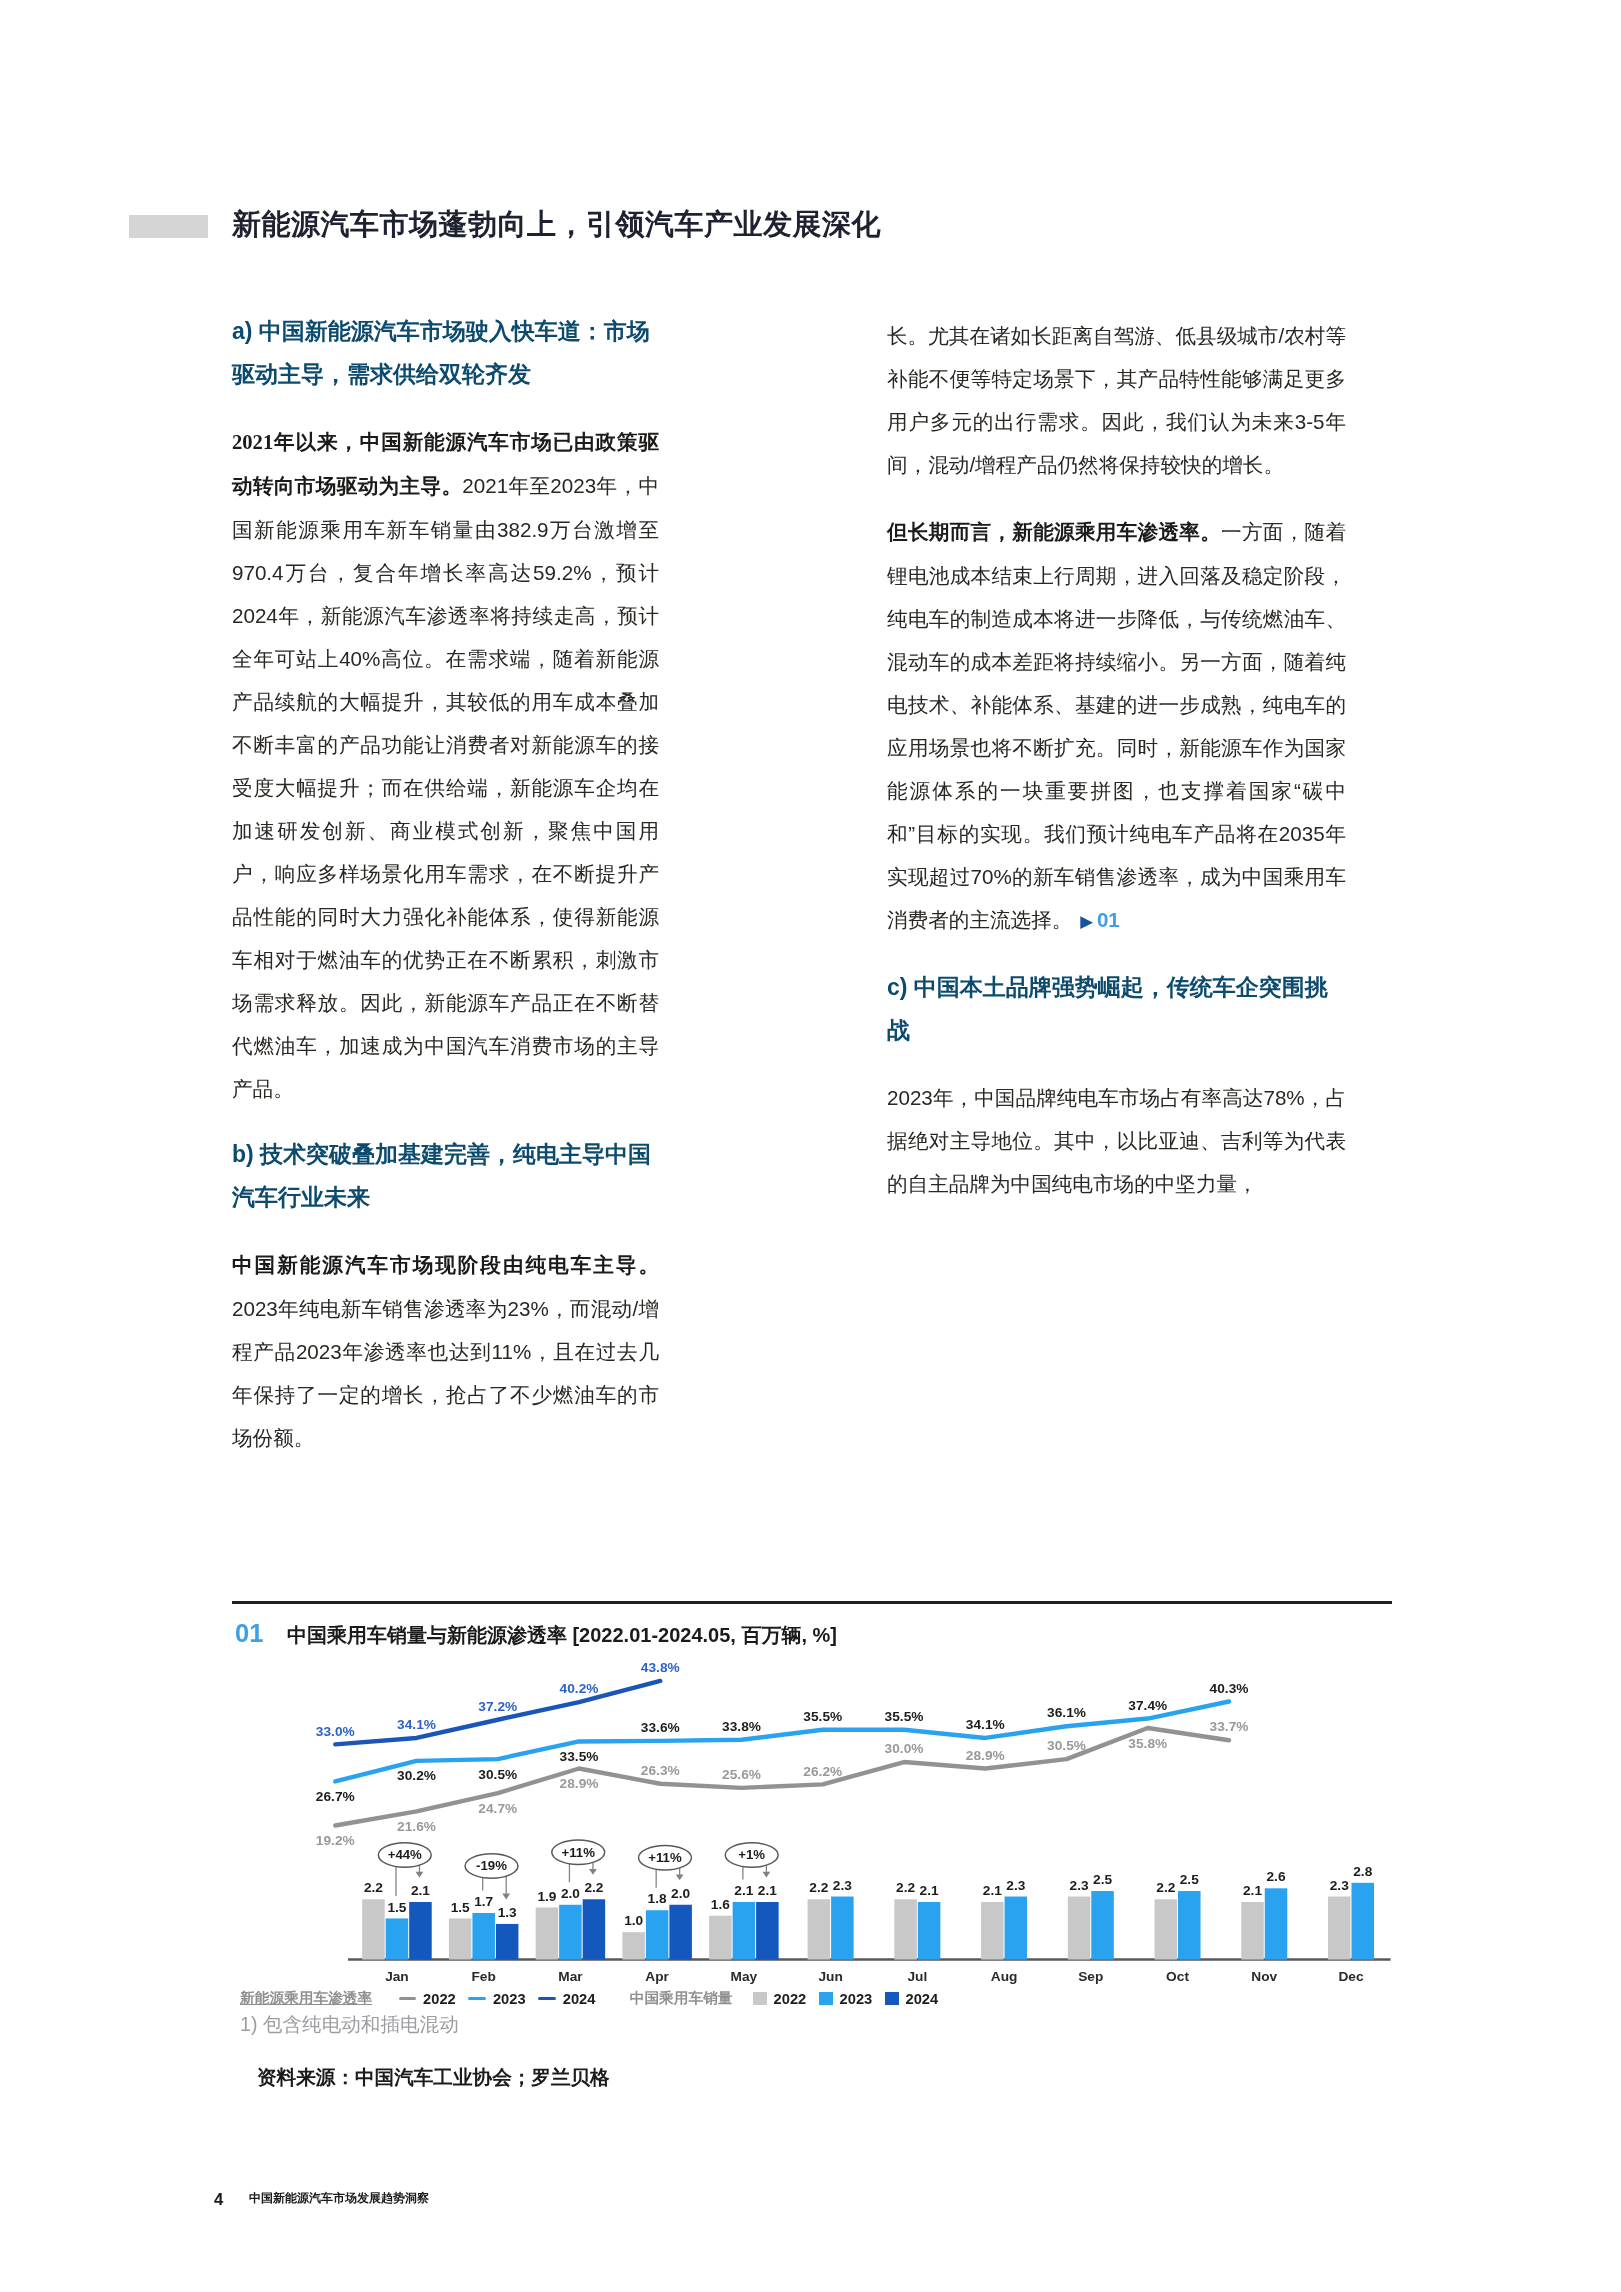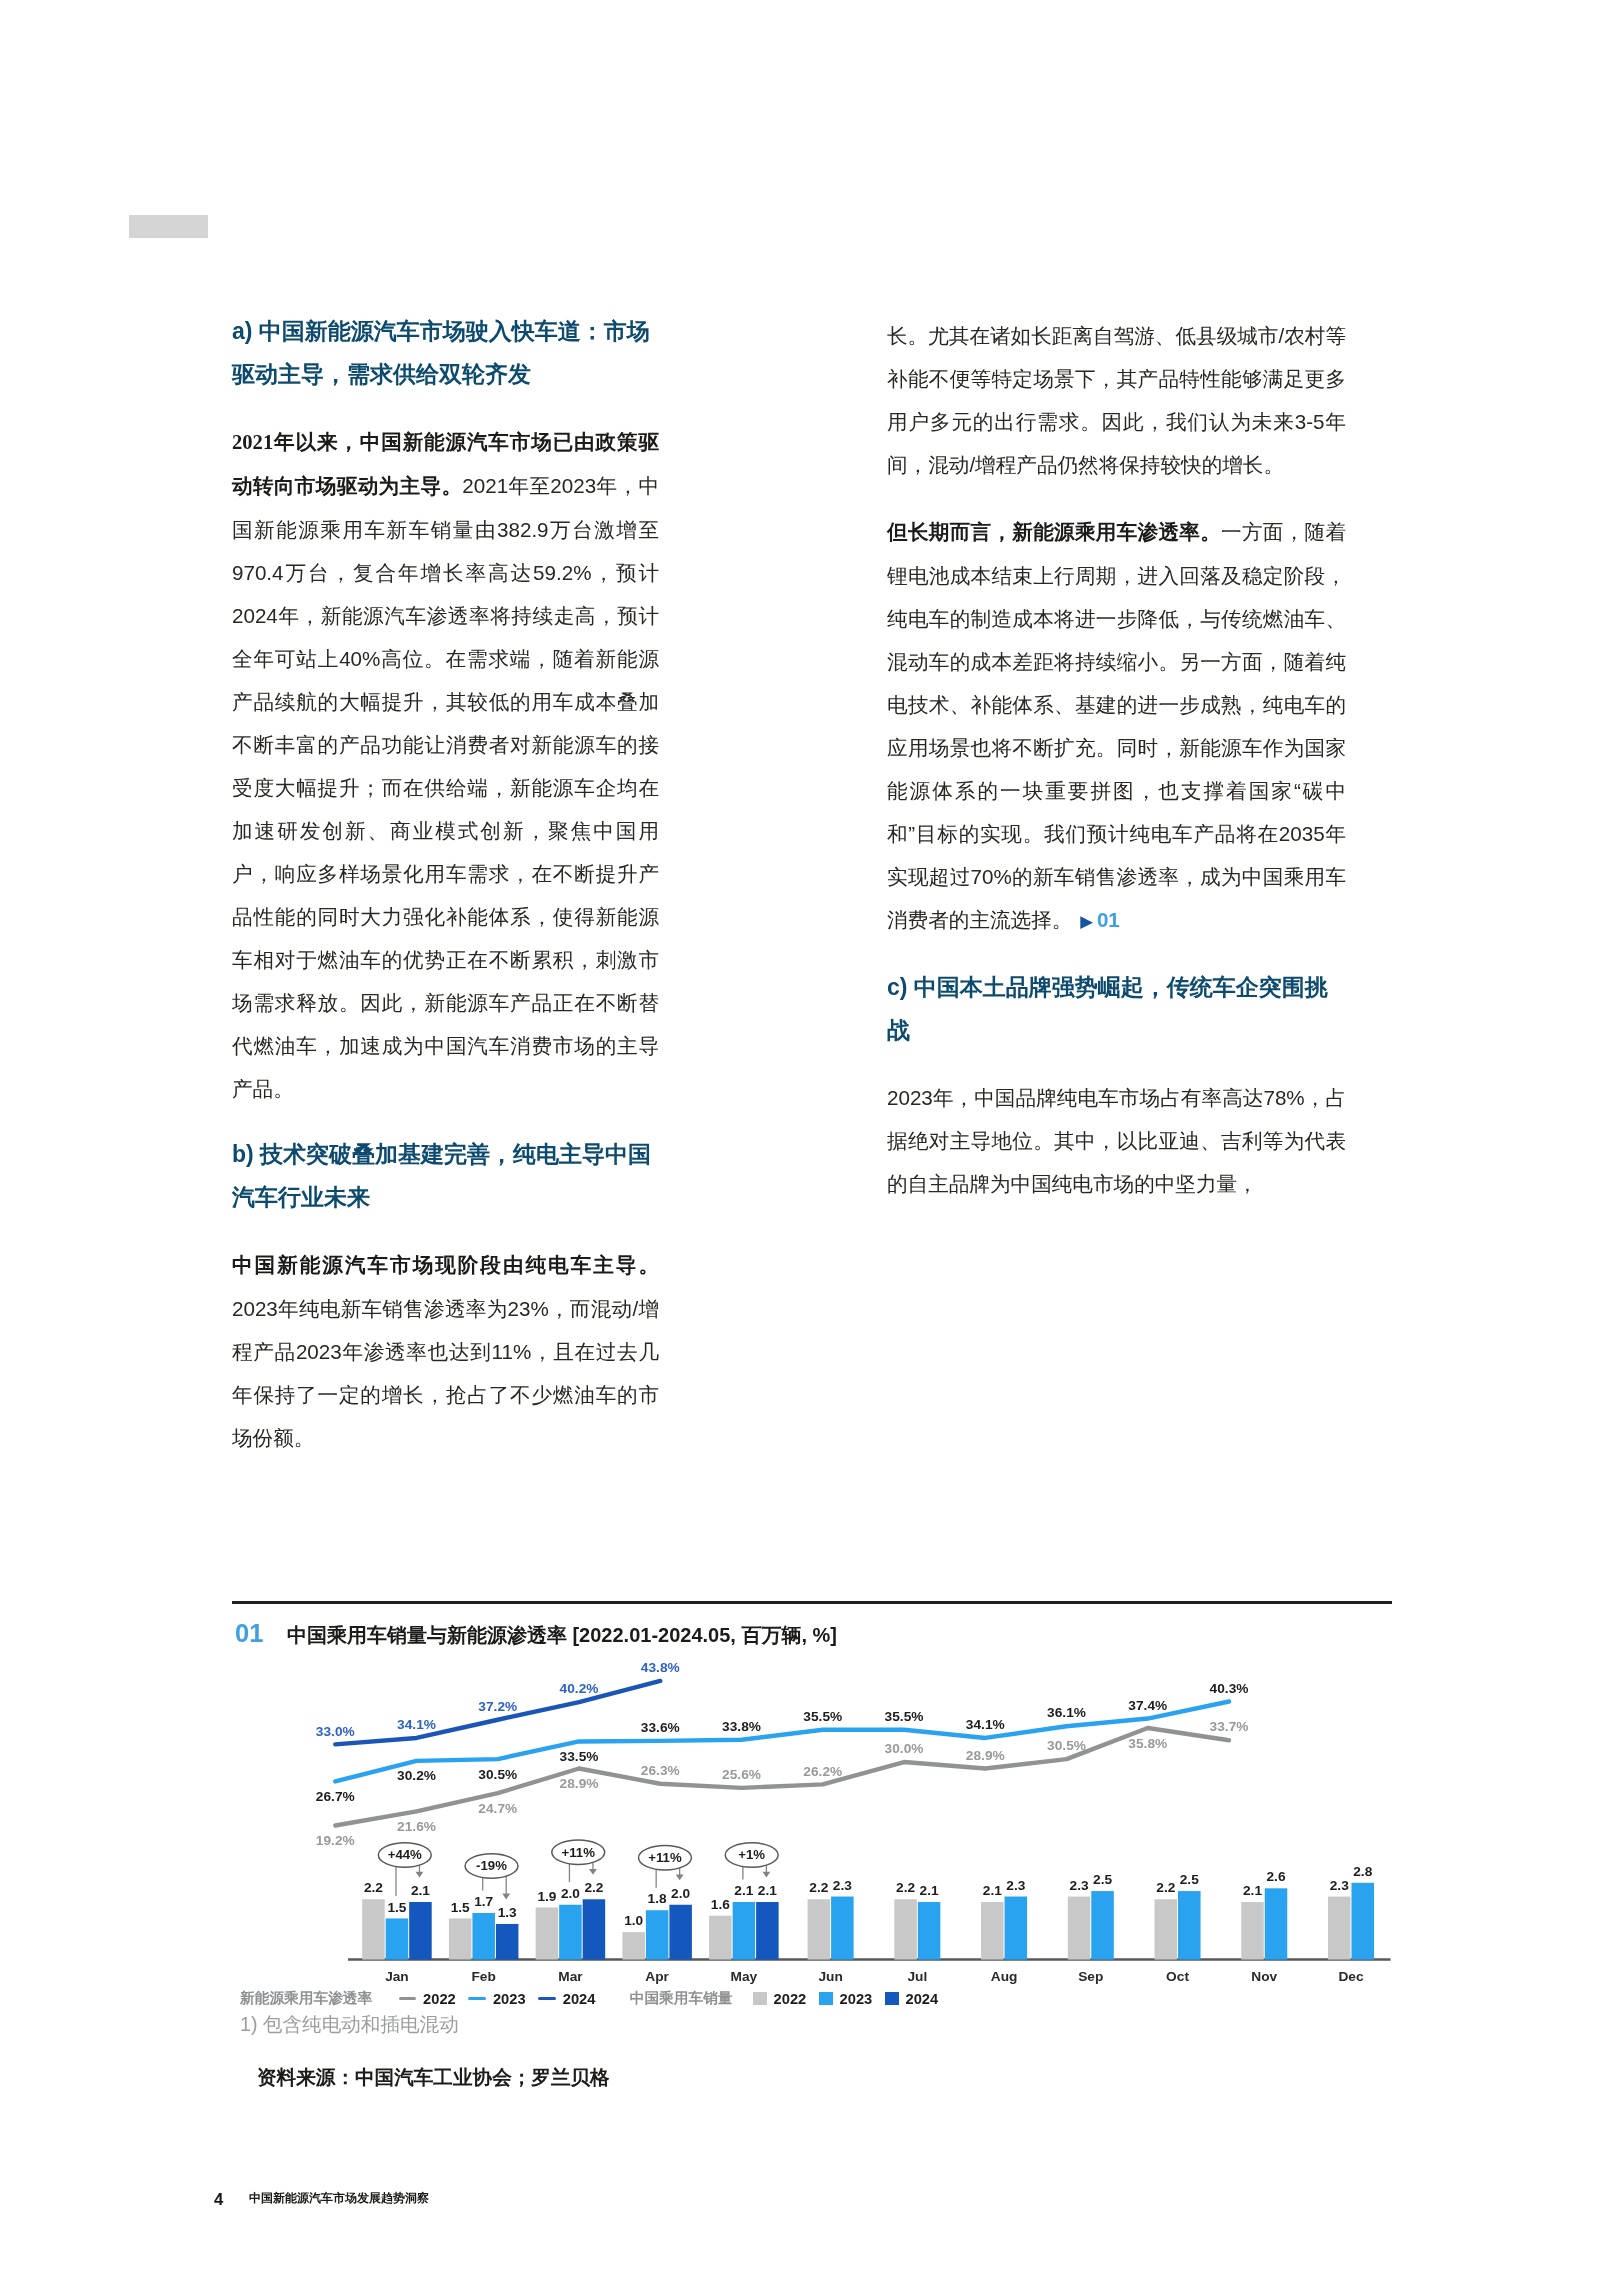--- a/index.html
+++ b/index.html
@@ -26,37 +26,38 @@
   .fig-num{color:#3ea0e2;font-size:25.5px;font-weight:700;}
   .fig-title{margin:0;font-size:20px;font-weight:700;color:#1d1b19;white-space:nowrap;}
   #chart-svg{position:absolute;left:232px;top:1661px;width:1161px;height:325px;overflow:visible;}
   .bar-label{font-family:"Liberation Sans","DejaVu Sans",sans-serif;font-size:14px;font-weight:700;fill:#1d1d1b;}
   .month-label{font-family:"Liberation Sans","DejaVu Sans",sans-serif;font-size:14px;font-weight:600;fill:#2a2a2a;}
   .line-label{font-family:"Liberation Sans","DejaVu Sans",sans-serif;font-size:14px;font-weight:700;}
   .badge-label{font-family:"Liberation Sans","DejaVu Sans",sans-serif;font-size:13.5px;font-weight:700;fill:#1d1d1b;}
   .legend{position:absolute;left:240px;top:1989px;display:flex;align-items:center;gap:12.7px;
           font-size:14.7px;font-weight:600;color:#1d1d1b;white-space:nowrap;}
   .lg-label{color:#8e9093;}
-  .lg-label.first{margin-right:13.7px;}
+  .lg-label.first{margin-right:13.7px;text-decoration:underline;}
   .lg-label.second{margin-left:21.6px;margin-right:7.8px;}
   .lg-item{display:inline-flex;align-items:center;}
   .sw-line{display:inline-block;width:17.6px;height:3.9px;border-radius:2px;margin-right:6.9px;}
   .sw-box{display:inline-block;width:13.7px;height:13.7px;margin-right:6.9px;}
   .footnote{position:absolute;left:240px;top:2011px;font-size:19.6px;color:#9b9da0;}
   .source{position:absolute;left:257px;top:2064px;font-size:19.6px;font-weight:700;color:#1d1b19;}
   
   .pagenum{position:absolute;left:214px;top:2190px;font-size:16.7px;font-weight:700;color:#1d1b19;}
   .doc-title{position:absolute;left:249px;top:2190px;font-size:12px;font-weight:600;color:#1d1b19;}
 </style>
 </head>
 <body>
 
 <div class="page">
 
   <div class="kicker-bar"></div>
+  <h1 class="page-title">新能源汽车市场蓬勃向上，引领汽车产业发展深化</h1>
 
   <div class="col col-left">
     <h2 class="sec-heading">a) 中国新能源汽车市场驶入快车道：市场驱动主导，需求供给双轮齐发</h2>
     <p><span class="lead">2021年以来，中国新能源汽车市场已由政策驱动转向市场驱动为主导。</span><span>2021年至2023年，中国新能源乘用车新车销量由382.9万台激增至970.4万台，复合年增长率高达59.2%，预计2024年，新能源汽车渗透率将持续走高，预计全年可站上40%高位。在需求端，随着新能源产品续航的大幅提升，其较低的用车成本叠加不断丰富的产品功能让消费者对新能源车的接受度大幅提升；而在供给端，新能源车企均在加速研发创新、商业模式创新，聚焦中国用户，响应多样场景化用车需求，在不断提升产品性能的同时大力强化补能体系，使得新能源车相对于燃油车的优势正在不断累积，刺激市场需求释放。因此，新能源车产品正在不断替代燃油车，加速成为中国汽车消费市场的主导产品。</span></p>
     <h2 class="sec-heading mt">b) 技术突破叠加基建完善，纯电主导中国汽车行业未来</h2>
     <p><span class="lead">中国新能源汽车市场现阶段由纯电车主导。</span><span>2023年纯电新车销售渗透率为23%，而混动/增程产品2023年渗透率也达到11%，且在过去几年保持了一定的增长，抢占了不少燃油车的市场份额。</span></p>
   </div>
 
   <div class="col col-right">
     <p>长。尤其在诸如长距离自驾游、低县级城市/农村等补能不便等特定场景下，其产品特性能够满足更多用户多元的出行需求。因此，我们认为未来3-5年间，混动/增程产品仍然将保持较快的增长。</p>

